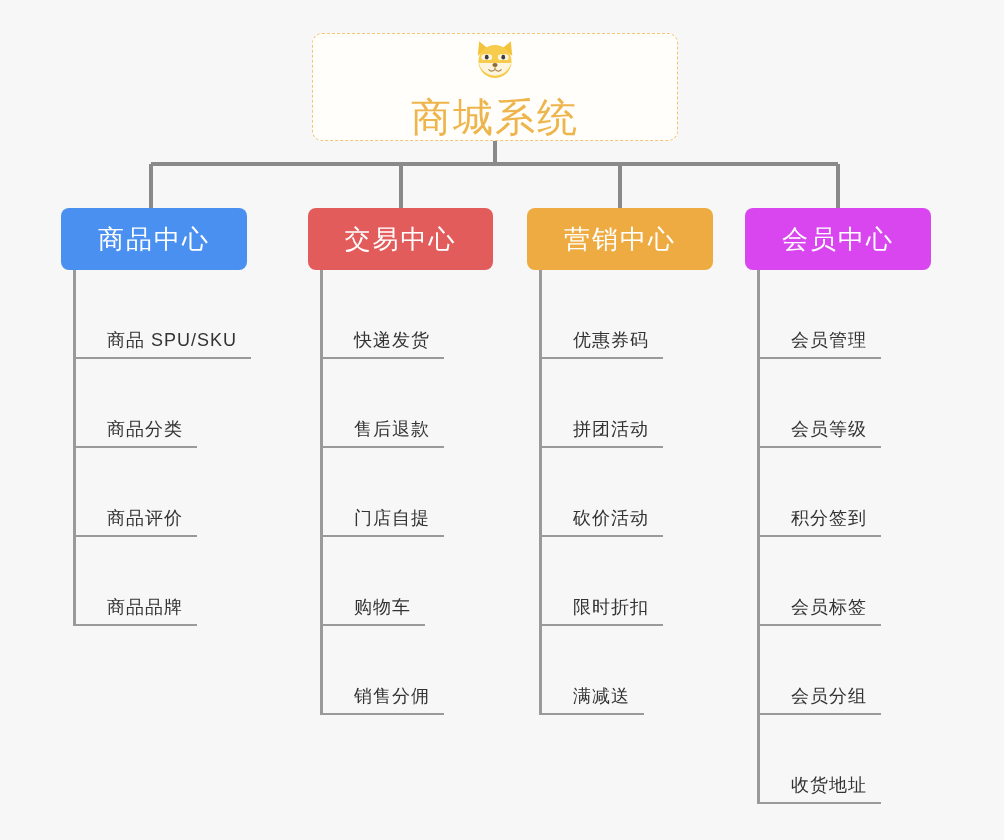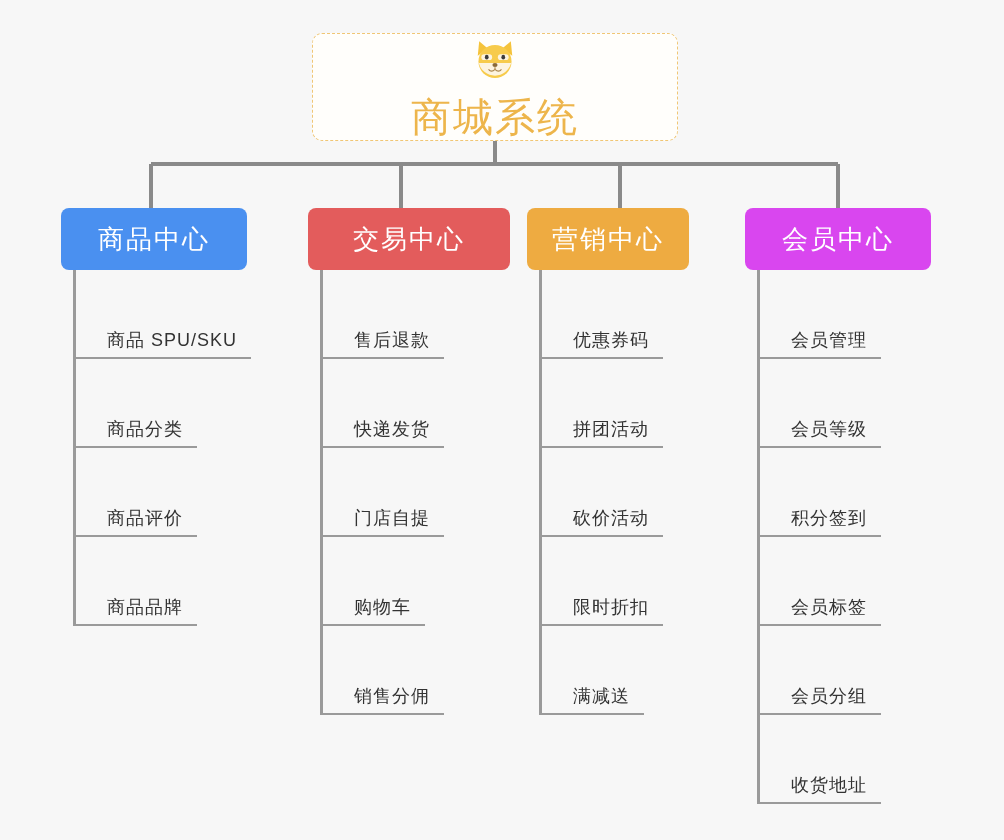--- a/index.html
+++ b/index.html
@@ -112,23 +112,23 @@
     font-size: 18px;
     color: #333333;
     letter-spacing: 1px;
     line-height: 1.25;
   }
 
   
   .branch-0 { left: 61px; }
   .branch-0 .branch-header { width: 186px; background: #4a90f0; }
   .branch-1 { left: 308px; }
-  .branch-1 .branch-header { width: 202px; background: #e35c5c; }
+  .branch-1 .branch-header { width: 185px; background: #e35c5c; }
   .branch-2 { left: 527px; }
-  .branch-2 .branch-header { width: 162px; background: #eeab41; font-family: Liberation Mono, monospace; }
+  .branch-2 .branch-header { width: 186px; background: #eeab41; font-family: Liberation Mono, monospace; }
   .branch-3 { left: 745px; }
   .branch-3 .branch-header { width: 186px; background: #d946ef; }
 </style>
 </head>
 <body>
 
 <div id="mindmap">
 
   <div class="root-node">
     <svg class="root-icon" viewBox="0 0 64 64" aria-hidden="true">
@@ -187,26 +187,26 @@
     </div>
   </div>
 
   <div class="branch branch-1">
     <div class="branch-header">
       <span>交易中心</span>
     </div>
     <div class="branch-body">
       <div class="spine"></div>
       <div class="leaf">
+          <span class="leaf-inner"><span class="leaf-label">快递发货</span></span>
+        </div>
+      <div class="leaf">
           <span class="leaf-inner"><span class="leaf-label">售后退款</span></span>
         </div>
       <div class="leaf">
-          <span class="leaf-inner"><span class="leaf-label">快递发货</span></span>
-        </div>
-      <div class="leaf">
           <span class="leaf-inner"><span class="leaf-label">门店自提</span></span>
         </div>
       <div class="leaf">
           <span class="leaf-inner"><span class="leaf-label">购物车</span></span>
         </div>
       <div class="leaf">
           <span class="leaf-inner"><span class="leaf-label">销售分佣</span></span>
         </div>
     </div>
   </div>

